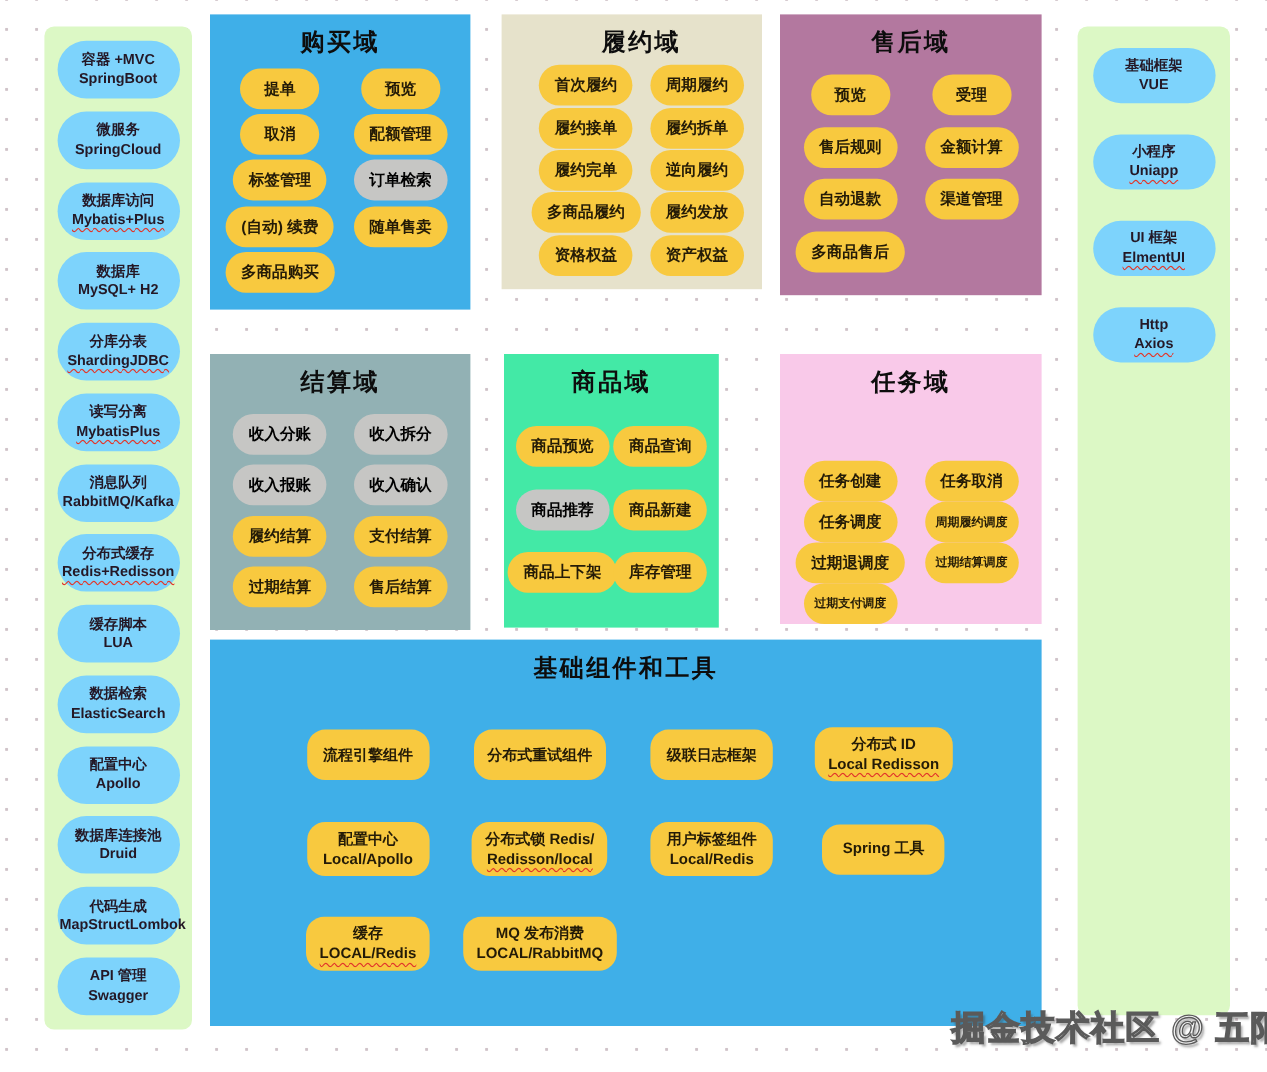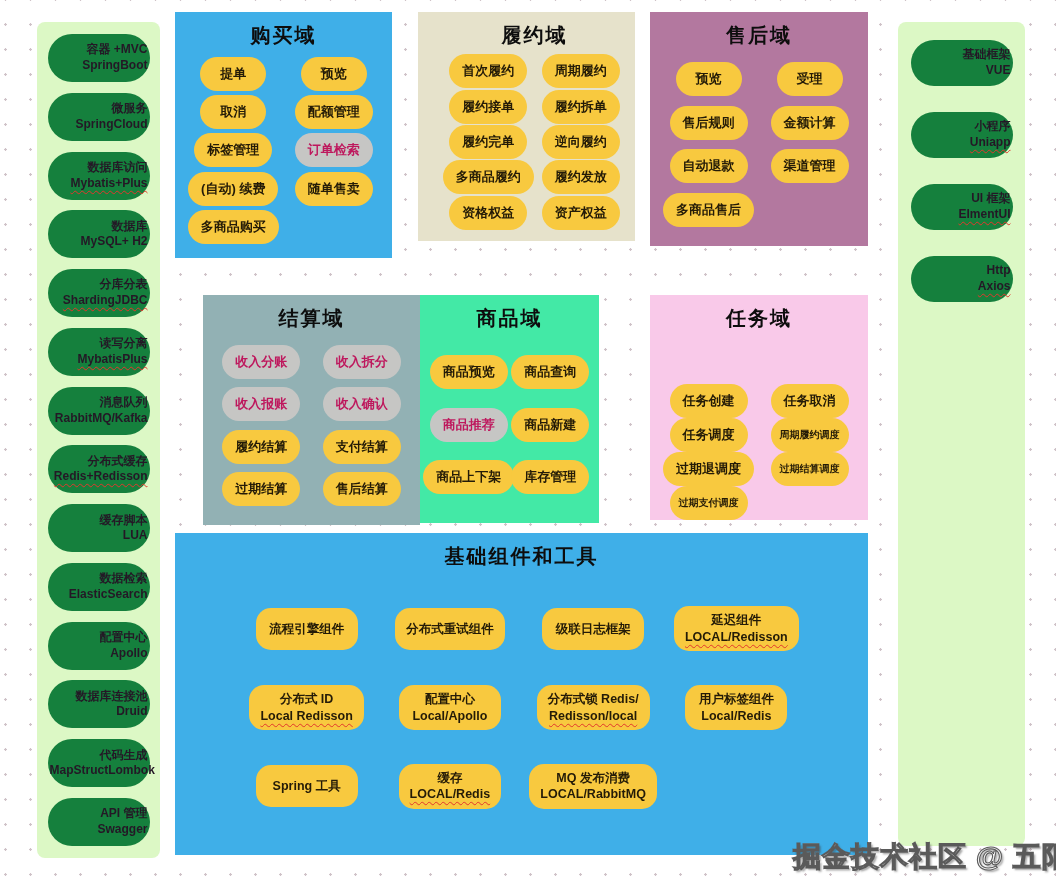--- a/index.html
+++ b/index.html
@@ -8,46 +8,46 @@
     background-image:radial-gradient(circle,#cfc2c8 1.1px,transparent 1.45px);
     background-size:25px 25px;background-position:18px 12px;
     font-family:"Liberation Sans","DejaVu Sans",sans-serif;
     overflow:hidden;color:#111;
   }
   
   .panel{position:absolute;border-radius:8px;display:flex;flex-direction:column;align-items:center;box-sizing:border-box;}
   #panel-left{left:37px;top:22px;width:123px;height:836px;justify-content:space-between;padding:12px 0;}
   #panel-right{left:898px;top:22px;width:127px;height:824px;padding:18px 4px;gap:26px;}
   .pill{
-    width:102px;min-height:48px;border:none;border-radius:24px;background:#15803d;
-    display:flex;flex-direction:column;justify-content:center;text-align:right;
+    width:102px;min-height:48px;border:none;border-radius:24px;background:#7dd3fc;
+    display:flex;flex-direction:column;justify-content:center;text-align:center;
     font-family:inherit;font-size:12px;font-weight:700;color:#241826;line-height:1.3;
     padding:3px 2px;box-sizing:border-box;cursor:default;
   }
   #panel-right .pill{min-height:46px;border-radius:23px;}
   
   .sec{position:absolute;display:flex;flex-direction:column;box-sizing:border-box;}
   #sec-buy{left:175px;top:12px;width:217px;height:246px;}
   #sec-fulfill{left:418px;top:12px;width:217px;height:229px;padding-left:16px;}
   #sec-aftersale{left:650px;top:12px;width:218px;height:234px;}
-  #sec-settle{left:175px;top:295px;width:217px;height:230px;margin-left:28px;}
+  #sec-settle{left:175px;top:295px;width:217px;height:230px;}
   #sec-product{left:420px;top:295px;width:179px;height:228px;}
   #sec-task{left:650px;top:295px;width:218px;height:225px;gap:48px;}
   #sec-base{left:175px;top:533px;width:693px;height:322px;}
   .ttl{margin:10px 0 2px;text-align:center;font-size:20px;font-weight:800;color:#0d0d0d;letter-spacing:2px;}
   .grid2{flex:1;display:grid;grid-template-columns:1fr 1fr;justify-items:center;align-items:center;
     align-content:space-evenly;padding:2px 12px 10px;column-gap:8px;}
   .grid4{flex:1;display:grid;grid-template-columns:repeat(4,1fr);justify-items:center;align-items:center;
     align-content:space-evenly;padding:0 60px 12px;}
   .chip{
     height:34px;min-width:66px;border:none;border-radius:17px;padding:0 13px;
     font-family:inherit;font-weight:700;font-size:13px;color:#241b07;cursor:default;white-space:nowrap;
   }
   .v-yellow{background:#f8c93f;}
-  .v-gray{background:#c6c6c4;color:#be185d;}
+  .v-gray{background:#c6c6c4;color:#000000;}
   .chip.small{font-size:10px;padding:0 9px;}
   .chip.big{
     height:auto;min-height:42px;min-width:102px;border-radius:15px;padding:6px 11px;
     font-size:12.5px;line-height:1.3;display:flex;flex-direction:column;align-items:center;justify-content:center;
   }
   .l2:empty{display:none;}
   .squig{text-decoration:underline wavy #e2372b;text-decoration-thickness:1px;text-underline-offset:2.5px;}
   .watermark{
     position:absolute;left:793px;top:838px;font-size:28px;font-weight:700;letter-spacing:1px;
     color:#f2f2f2;-webkit-text-stroke:1.1px #5a5a5a;text-shadow:2px 2px 2px rgba(60,60,60,.45);
@@ -218,24 +218,20 @@
         </button>
         <button class="chip big v-yellow">
           <span class="l1">分布式重试组件</span>
 
         </button>
         <button class="chip big v-yellow">
           <span class="l1">级联日志框架</span>
 
         </button>
         <button class="chip big v-yellow">
-          <span class="l1">延迟组件</span>
-          <span class="l2 squig">LOCAL/Redisson</span>
-        </button>
-        <button class="chip big v-yellow">
           <span class="l1">分布式 ID</span>
           <span class="l2 squig">Local Redisson</span>
         </button>
         <button class="chip big v-yellow">
           <span class="l1">配置中心</span>
           <span class="l2">Local/Apollo</span>
         </button>
         <button class="chip big v-yellow">
           <span class="l1">分布式锁 Redis/</span>
           <span class="l2 squig">Redisson/local</span>

